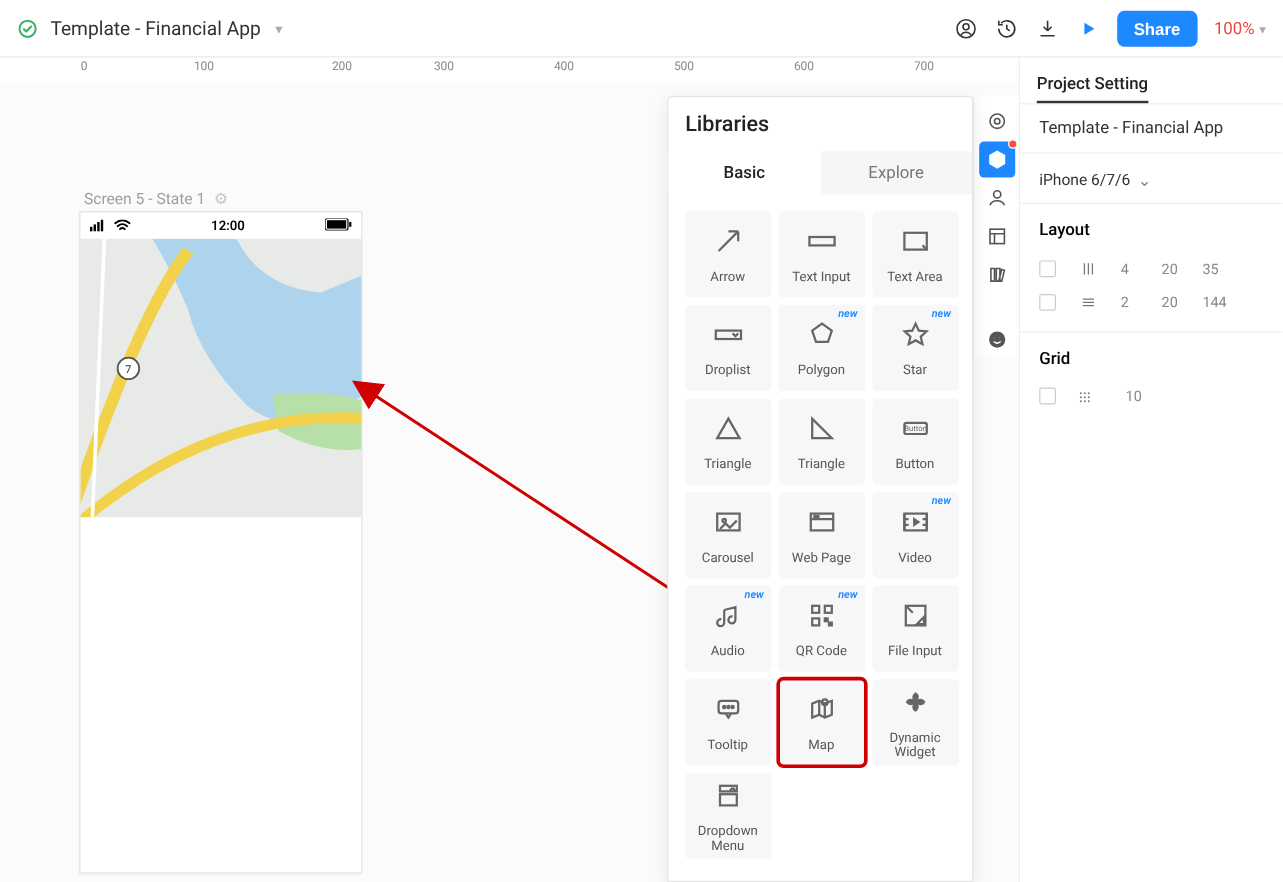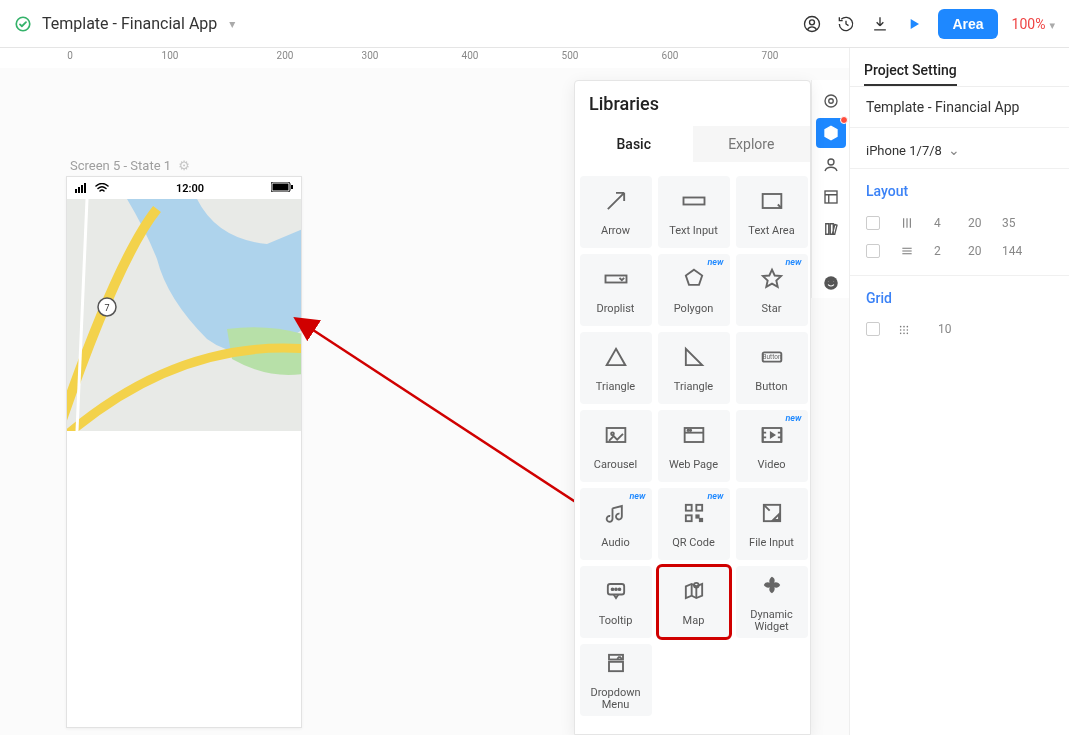--- a/index.html
+++ b/index.html
@@ -28,21 +28,21 @@
   .canvas-area { position:absolute; top:68px; left:0; right:220px; bottom:0; background:#fbfbfb; }
   .canvas-inner{ position:relative; width:100%; height:100%;}
   .screen-label { position:absolute; left:70px; top:90px; color:#9e9e9e; font-size:13px;}
   .gear { color:#c6c6c6; margin-left:4px;}
   .device-frame { position:absolute; left:66px; top:108px; width:236px; height:552px; background:#fff; border:1px solid #e2e2e2; box-shadow: 0 1px 3px rgba(0,0,0,0.05);}
   .statusbar { height:22px; display:flex; align-items:center; justify-content:space-between; padding:0 8px; font-size:11px; font-weight:600; color:#000;}
   .bars{ display:flex; gap:4px; align-items:center;}
   .map-area { height:232px; background:#e5e7e6; position:relative; overflow:hidden;}
 
   
-  .panel-libs { position:absolute; width:237px; top:80px; bottom:0; right:258px; background:#fff; border:1px solid #e5e5e5; border-radius:4px 4px 0 0; box-shadow: 0 4px 16px rgba(0,0,0,0.08); display:flex; flex-direction:column;}
+  .panel-libs { position:absolute; width:255px; top:80px; bottom:0; right:258px; background:#fff; border:1px solid #e5e5e5; border-radius:4px 4px 0 0; box-shadow: 0 4px 16px rgba(0,0,0,0.08); display:flex; flex-direction:column;}
   .panel-header { display:flex; align-items:center; gap:10px; padding:12px 12px 12px 14px;}
   .panel-title { font-size:18px; font-weight:500; color:#222;}
   .search-wrap { flex:1; display:flex; align-items:center; background:#f2f2f2; border-radius:16px; padding:4px 10px; gap:6px;}
   .search-wrap input { border:none; outline:none; background:transparent; font-size:13px; width:100%; color:#555;}
   .tabs { display:flex; }
   .tab { flex:1; text-align:center; padding:10px 0; font-size:14px; color:#777; cursor:pointer;}
   .tab.active { color:#222; font-weight:500; background:#fff;}
   .tab:not(.active){ background:#f6f6f6;}
   .lib-grid { padding:14px 10px 2px 12px; display:grid; grid-template-columns: repeat(3, 72px); gap:6px; justify-content:center; overflow-y:auto;}
   .lib-item { width:72px; height:72px; background:#f6f7f8; border-radius:4px; display:flex; flex-direction:column; align-items:center; justify-content:center; gap:10px; position:relative; font-size:11px; color:#555; text-align:center; line-height:1.1; cursor:pointer;}
@@ -58,21 +58,21 @@
   .rail-btn .dot { position:absolute; width:8px; height:8px; background:#ff4d3d; border:1.5px solid #fff; border-radius:50%; top:-2px; right:-2px;}
   .rail-btn { position:relative;}
   .rail-btn svg { width:18px; height:18px; stroke:currentColor; fill:none; stroke-width:1.8;}
   .rail-btn.active svg { stroke:#fff; fill:#fff;}
   .rail-spacer { height:20px;}
 
   
   .right-panel { position:absolute; top:48px; right:0; bottom:0; width:220px; border-left:1px solid #eee; background:#fff; padding:0;}
   .rp-tab { padding:14px 16px 10px 16px; font-weight:500; color:#222; font-size:14px; border-bottom:1px solid #eee; display:inline-block; border-bottom:2px solid #333; margin-left:14px; margin-top:8px; padding:6px 0;}
   .rp-section { padding:14px 16px 10px 16px; border-bottom:1px solid #f0f0f0;}
-  .rp-title { font-size:14px; font-weight:500; margin-bottom:10px; color:#3b82f6;}
+  .rp-title { font-size:14px; font-weight:500; margin-bottom:10px; color:#000000;}
   .device-row { display:flex; align-items:center; gap:6px; color:#333; font-size:13px; cursor:pointer;}
   .device-row .chev { color:#888; font-size:14px;}
   .layout-row { display:flex; align-items:center; gap:16px; font-size:12px; color:#888; padding:6px 0;}
   .check { width:14px; height:14px; border:1px solid #ccc; border-radius:2px;}
   .layout-row .icon-slot { width:22px; display:flex; justify-content:center;}
   .layout-row .icon-slot svg{ width:16px; height:16px; stroke:#777; fill:none; stroke-width:1.6;}
   .layout-row span.num { color:#888; min-width:18px;}
   .grid-row { display:flex; align-items:flex-start; gap:16px; padding:6px 0; font-size:12px; color:#888;}
   .grid-row svg { width:16px; height:16px;}
   .project-name-sec { padding:12px 16px; font-size:14px; color:#333; border-bottom:1px solid #f0f0f0;}
@@ -113,21 +113,21 @@
     <span class="topbtn">
         <svg viewBox="0 0 24 24">
           <path d="M12 4v10m0 0l-4-4m4 4l4-4M5 19h14"></path>
         </svg>
       </span>
     <span class="topbtn play-btn">
         <svg viewBox="0 0 24 24">
           <path d="M8 6v12l10-6z"></path>
         </svg>
       </span>
-    <button class="share-btn">Area</button>
+    <button class="share-btn">Share</button>
     <span><span class="zoom-text">100%</span><span class="zoom-arrow">▾</span></span>
   </div>
 </div>
 
 <div class="ruler-h">
   <span class="ruler-mark" style="left:70px">0</span>
   <span class="ruler-mark" style="left:170px">100</span>
   <span class="ruler-mark" style="left:285px">200</span>
   <span class="ruler-mark" style="left:370px">300</span>
   <span class="ruler-mark" style="left:470px">400</span>
@@ -394,21 +394,21 @@
 </div>
 
 <div class="right-panel">
   <div class="tab-underline-wrap">
     <div class="rp-tab">Project Setting</div>
   </div>
   <div class="project-name-sec">Template - Financial App</div>
 
   <div class="rp-section">
     <div class="device-row">
-      <span>iPhone 1/7/8</span>
+      <span>iPhone 6/7/6</span>
       <span class="chev">⌄</span>
     </div>
   </div>
 
   <div class="rp-section">
     <div class="rp-title">Layout</div>
     <div class="layout-row">
       <span class="check"></span>
       <span class="icon-slot">
           <svg viewBox="0 0 24 24">

